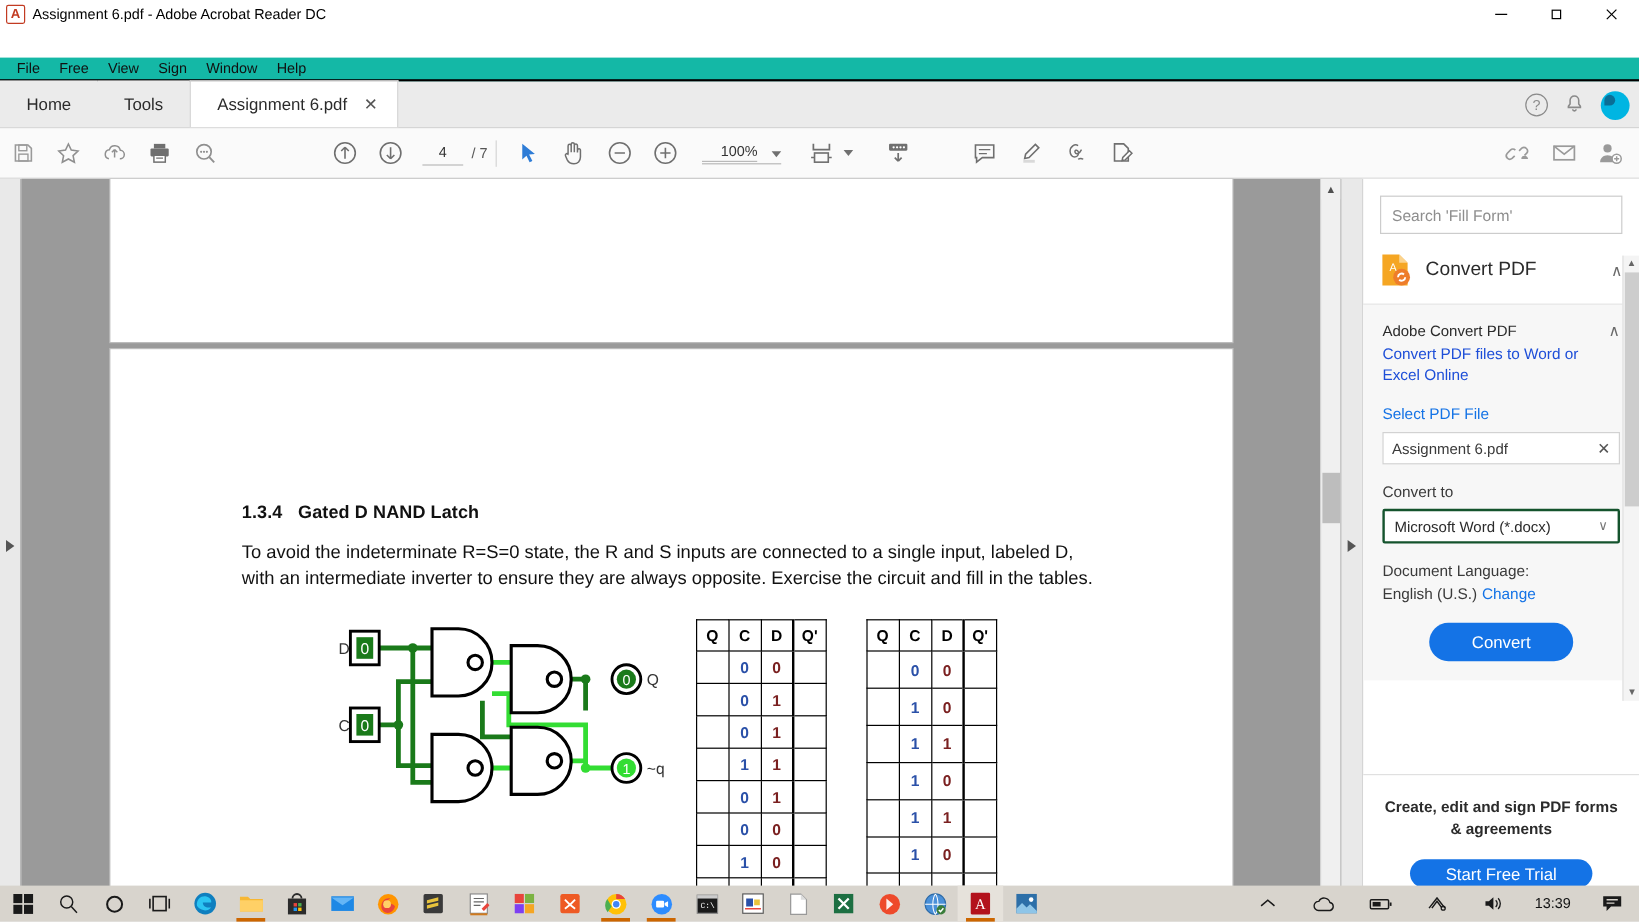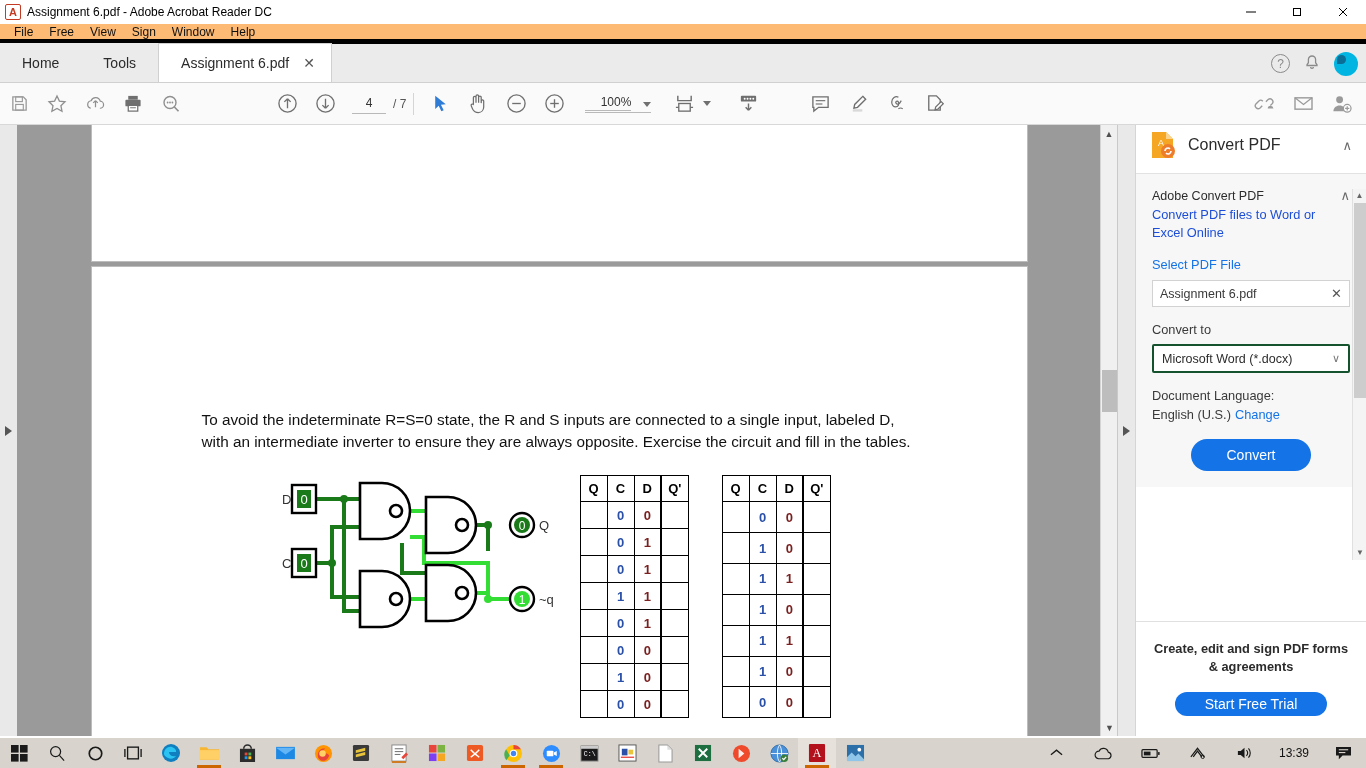--- a/index.html
+++ b/index.html
@@ -24,22 +24,22 @@
     line-height: 1;
   }
   .title-text { font-size: 12px; color: #000; }
   .win-controls { position: absolute; right: 0; top: 0; display: flex; height: 24px; }
   .win-btn {
     width: 46px; height: 24px; display: flex; align-items: center; justify-content: center;
     font-size: 13px; color: #000; background: transparent;
   }
   
   .menubar {
-    height: 20px; background: #fdba74; display: flex; align-items: center;
-    padding-left: 6px; border-bottom: 5px solid #000000;
+    height: 20px; background: #14b8a6; display: flex; align-items: center;
+    padding-left: 6px; border-bottom: 2px solid #000000; margin-top: 24px;
   }
   .menu-item { font-size: 12px; color: #111; padding: 0 8px; line-height: 20px; }
   
   .tabbar {
     height: 39px; background: #ebebeb; display: flex; align-items: flex-end;
     position: relative; border-bottom: 1px solid #d0d0d0;
   }
   .tab {
     height: 39px; display: flex; align-items: center; padding: 0 22px;
     font-size: 14px; color: #2b2b2b; background: #ebebeb;
@@ -433,20 +433,23 @@
 
   <div class="left-rail">
     <div class="rail-tri-r"></div>
   </div>
 
   <div class="doc-area">
     <div class="doc-scroll">
       <div class="page partial"></div>
       <div class="page current">
         <div class="page-inner">
+          <div class="sec-head">
+            <span class="num">1.3.4</span><span>Gated D NAND Latch</span>
+          </div>
           <div class="body-copy">To avoid the indeterminate R=S=0 state, the R and S inputs are connected to a single input, labeled D, with an intermediate inverter to ensure they are always opposite. Exercise the circuit and fill in the tables.</div>
 
           <div class="figure-row">
 
             <svg class="circuit" viewBox="0 0 290 160">
               <g stroke="#1a7a1a" stroke-width="4" fill="none">
                 <path d="M42 24 H110"></path>
                 <path d="M70 24 V136 H86"></path>
                 <path d="M42 88 H58 V52 H110"></path>
                 <path d="M58 88 V122 H110"></path>
@@ -635,20 +638,23 @@
       <div class="vs-thumb"></div>
       <div class="vs-arrow bot">▼</div>
     </div>
   </div>
 
   <div class="right-rail">
     <div class="rail-tri-r"></div>
   </div>
 
   <div class="sidebar">
+    <div class="search-wrap">
+      <input class="search-input" placeholder="Search 'Fill Form'" style="">
+    </div>
     <div class="panel-head">
       <div class="convert-icon">
         <svg width="26" height="28" viewBox="0 0 26 28">
             <path d="M2 1h14l7 7v19H2z" fill="#f5a623"></path>
             <path d="M16 1l7 7h-7z" fill="#fbd38d"></path>
             <text x="8" y="15" font-size="9" fill="#fff" font-family="Liberation Sans, sans-serif">A</text>
             <circle cx="18" cy="20" r="7" fill="#ee7d2b"></circle>
             <path d="M15 20a3 3 0 015-2.2M21 20a3 3 0 01-5 2.2" stroke="#fff" stroke-width="1.6" fill="none"></path>
           </svg>
       </div>

